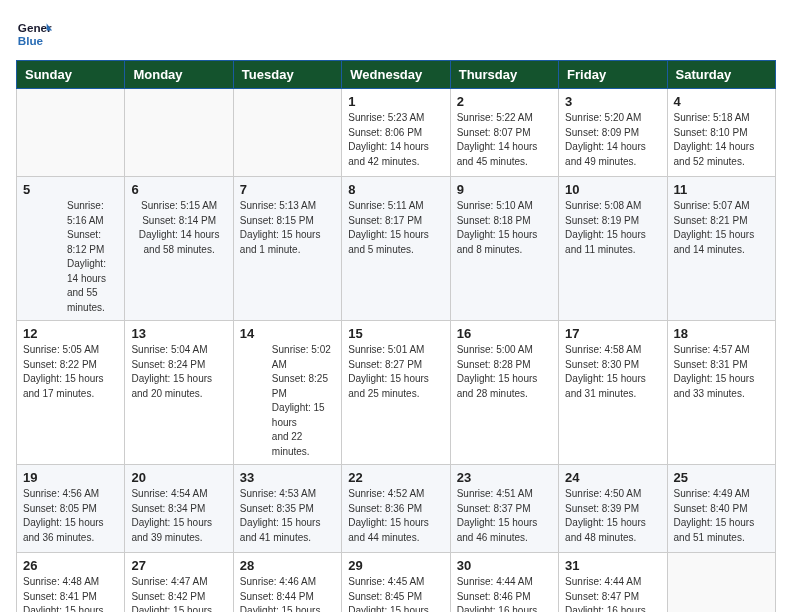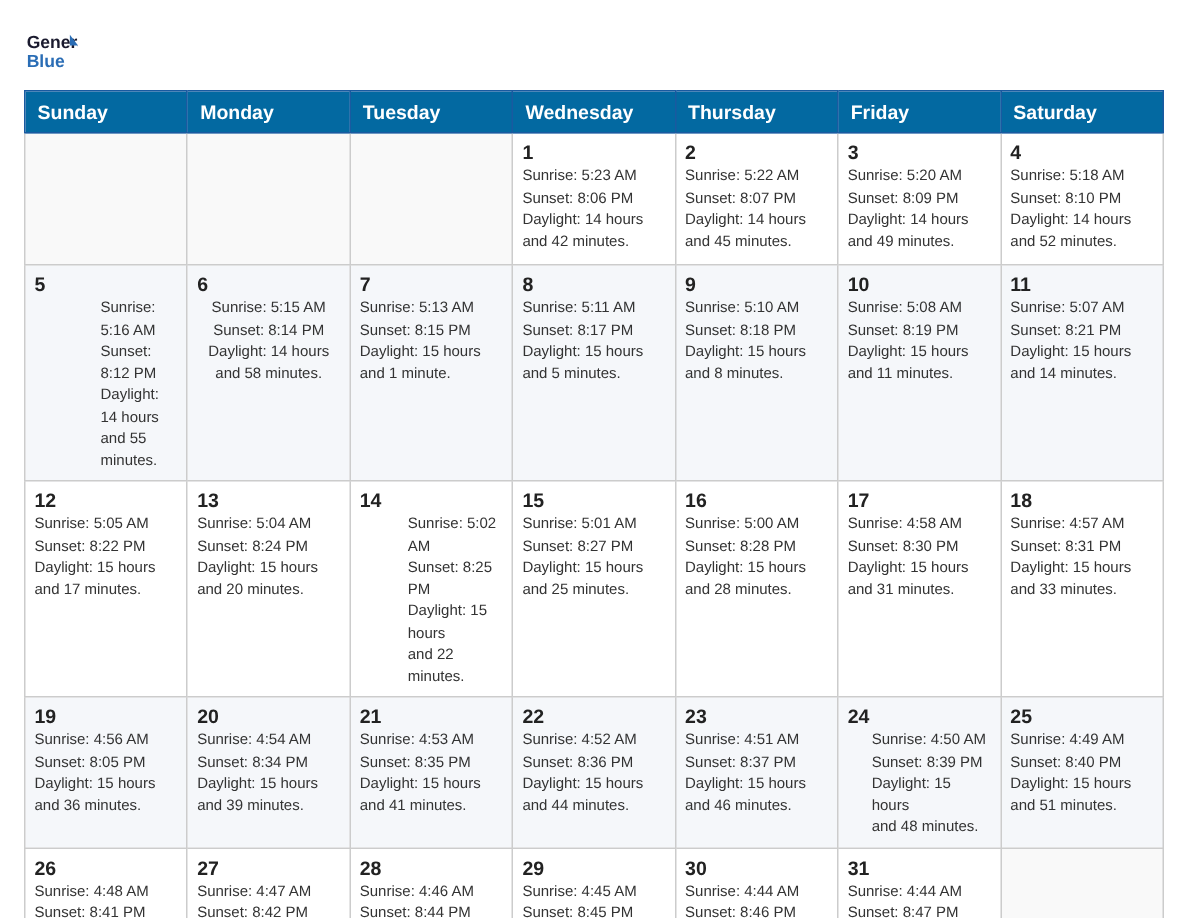--- a/index.html
+++ b/index.html
@@ -36,21 +36,21 @@
     .location-title {
       font-size: 16px;
       color: #333;
     }
     .calendar {
       width: 100%;
       border-collapse: collapse;
       border: 1px solid #ccc;
     }
     .calendar th {
-      background-color: #0369a1;
+      background-color: #14532d;
       color: #fff;
       font-size: 13px;
       font-weight: bold;
       padding: 6px 8px;
       text-align: left;
       border: 1px solid #1a5aa0;
     }
     .calendar td {
       width: 108px;
       vertical-align: top;
@@ -253,21 +253,21 @@
 and 36 minutes.</div>
         </td>
         <td>
           <div class="day-number">20</div>
           <div class="day-info" style="white-space: pre-line;">Sunrise: 4:54 AM
 Sunset: 8:34 PM
 Daylight: 15 hours
 and 39 minutes.</div>
         </td>
         <td>
-          <div class="day-number">21</div>
+          <div class="day-number">33</div>
           <div class="day-info" style="white-space: pre-line;">Sunrise: 4:53 AM
 Sunset: 8:35 PM
 Daylight: 15 hours
 and 41 minutes.</div>
         </td>
         <td>
           <div class="day-number">22</div>
           <div class="day-info" style="white-space: pre-line;">Sunrise: 4:52 AM
 Sunset: 8:36 PM
 Daylight: 15 hours
@@ -275,21 +275,21 @@
         </td>
         <td>
           <div class="day-number">23</div>
           <div class="day-info" style="white-space: pre-line;">Sunrise: 4:51 AM
 Sunset: 8:37 PM
 Daylight: 15 hours
 and 46 minutes.</div>
         </td>
         <td>
           <div class="day-number">24</div>
-          <div class="day-info" style="white-space: pre-line; margin-left: 16px;">Sunrise: 4:50 AM
+          <div class="day-info" style="white-space: pre-line;">Sunrise: 4:50 AM
 Sunset: 8:39 PM
 Daylight: 15 hours
 and 48 minutes.</div>
         </td>
         <td>
           <div class="day-number">25</div>
           <div class="day-info" style="white-space: pre-line;">Sunrise: 4:49 AM
 Sunset: 8:40 PM
 Daylight: 15 hours
 and 51 minutes.</div>

